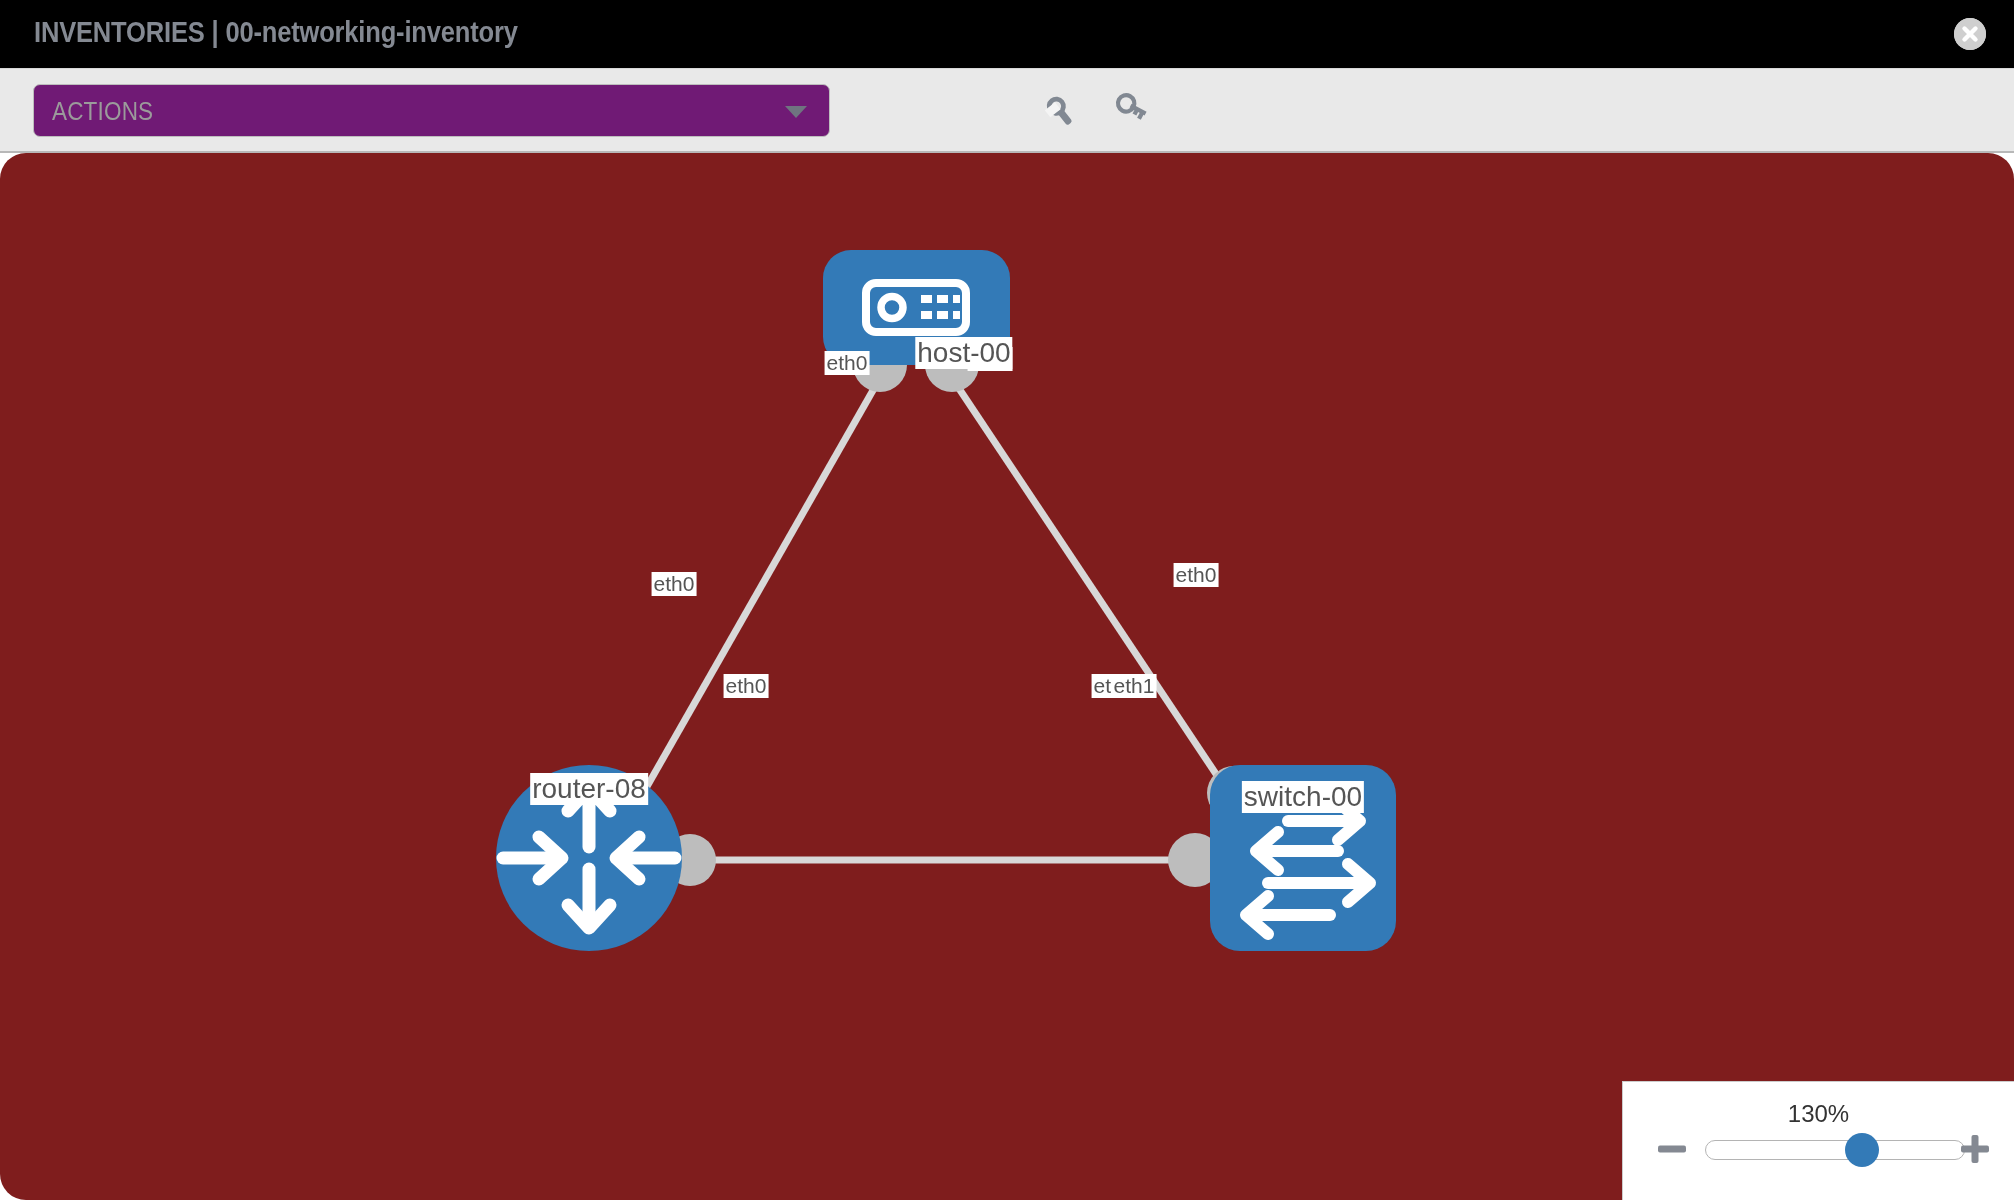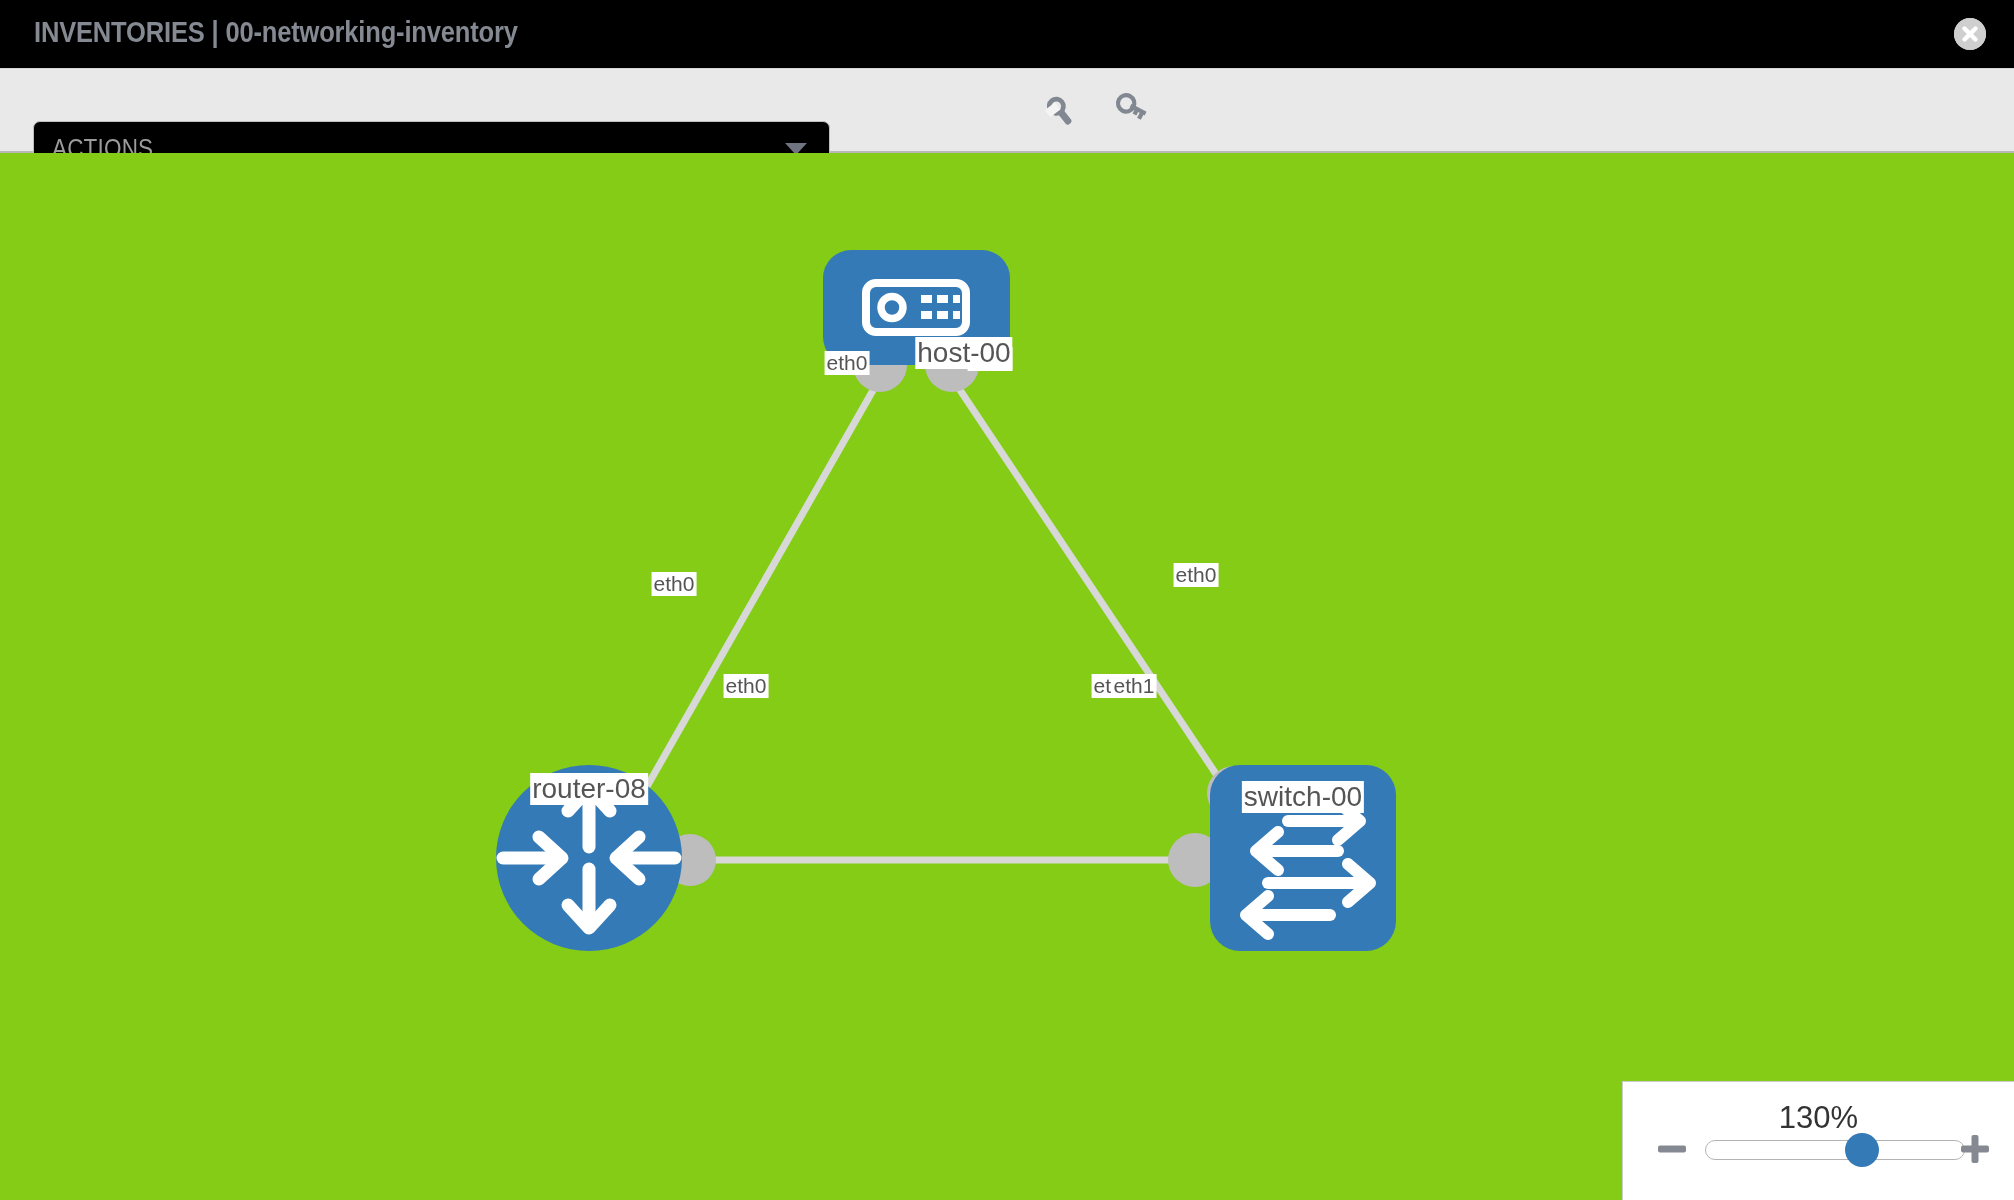--- a/index.html
+++ b/index.html
@@ -59,26 +59,25 @@
     background: #e9e9e9;
     border-bottom: 2px solid #b8b8b8;
     box-sizing: border-box;
   }
   .actions-select {
     position: absolute;
     left: 33px;
     top: 15px;
     width: 797px;
     height: 53px;
-    background: #000000;
+    background: #701a75;
     border: 1px solid #bdbdbd;
     border-radius: 7px;
     box-sizing: border-box;
     cursor: pointer;
-    margin-top: 37px;
   }
   .actions-select .sel-label {
     position: absolute;
     left: 18px;
     top: 12px;
     font-size: 25px;
     color: #9b9b9b;
     letter-spacing: 0.2px;
     transform: scaleX(0.9);
     transform-origin: left center;
@@ -126,22 +125,23 @@
     transform-origin: left center;
   }
   .search-box .caret { right: 22px; top: 21px; }
 
   
   .canvas {
     position: absolute;
     left: 0; top: 153px;
     width: 2014px;
     height: 1047px;
-    background: #84cc16;
+    background: #7f1d1d;
     overflow: hidden;
+    border-radius: 26px;
   }
   .topology-svg {
     position: absolute;
     left: 0; top: 0;
   }
 
   .node-label {
     position: absolute;
     font-size: 28px;
     color: #555555;
@@ -171,21 +171,21 @@
     border: 1px solid #cccccc;
     border-bottom: none;
     border-right: none;
     box-sizing: border-box;
   }
   .zoom-value {
     position: absolute;
     left: 0; right: 0;
     top: 18px;
     text-align: center;
-    font-size: 31px;
+    font-size: 24px;
     color: #333333;
   }
   .zoom-minus, .zoom-plus {
     position: absolute;
     top: 50px;
     width: 34px;
     height: 34px;
     cursor: pointer;
   }
   .zoom-minus { left: 32px; }

